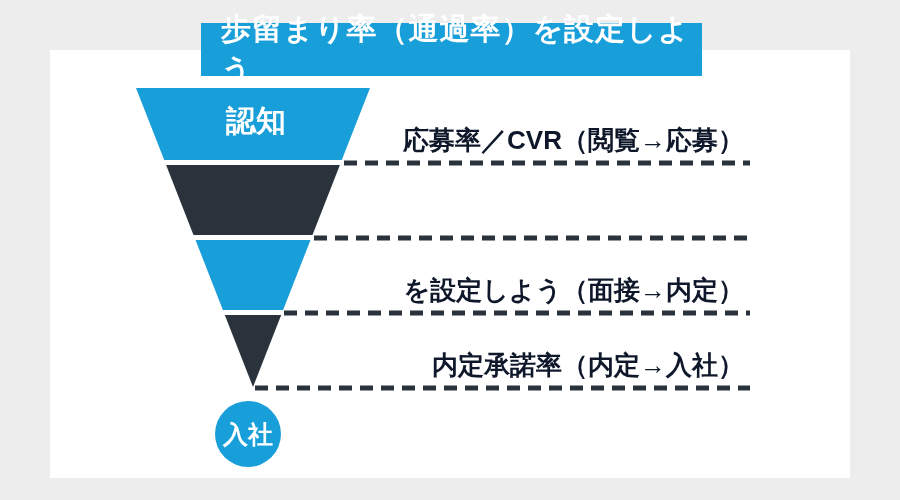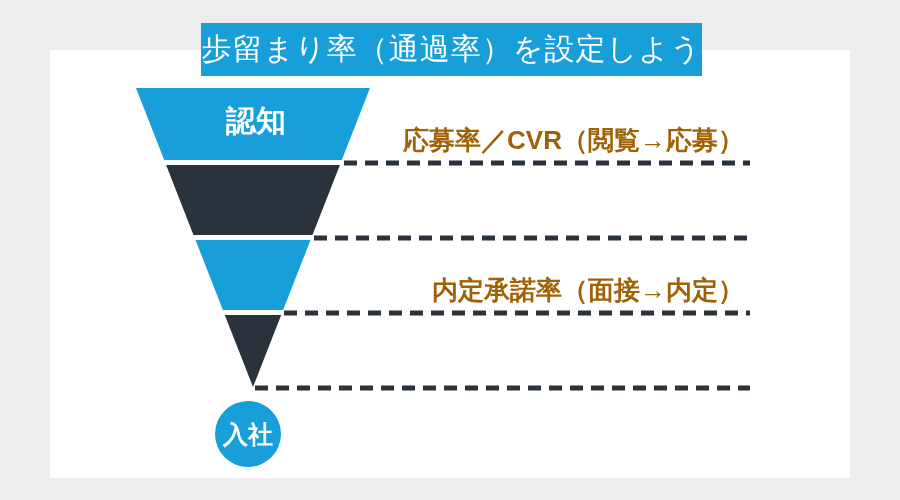--- a/index.html
+++ b/index.html
@@ -19,41 +19,42 @@
     width: 800px; height: 428px;
     background: #ffffff;
   }
   .title-banner {
     position: absolute;
     left: 201px; top: 23px;
     width: 501px; height: 53px;
     background: #189ed9;
     color: #ffffff;
     font-size: 30px;
-    font-weight: normal;
+    font-weight: bold;
     display: flex;
     align-items: center;
     justify-content: center;
     letter-spacing: 1px;
     z-index: 3;
+    padding-left: 20px;
   }
   .diagram-svg {
     position: absolute;
     left: 0; top: 0;
     width: 900px; height: 500px;
     z-index: 2;
   }
   .stage-label {
     position: absolute;
     right: 152px;
     height: 32px;
     line-height: 32px;
     font-size: 26px;
     font-weight: bold;
-    color: #a16207;
+    color: #0f172a;
     white-space: nowrap;
     text-align: right;
     padding-right: 4px;
     z-index: 2;
   }
   .stage-label.row-0 { top: 124px; }
   .stage-label.row-1 { top: 199px; }
   .stage-label.row-2 { top: 274px; }
   .stage-label.row-3 { top: 349px; }
   .funnel-seg-text {
@@ -89,15 +90,16 @@
     <line x1="284" y1="313" x2="750" y2="313" stroke-width="5" stroke-dasharray="13 8" stroke="#2a333c"></line>
     <line x1="255" y1="388" x2="750" y2="388" stroke-width="5" stroke-dasharray="13 8" stroke="#2a333c"></line>
 
     <text class="funnel-seg-text" x="256" y="131" text-anchor="middle" fill="#ffffff">認知</text>
 
     <circle cx="248" cy="434" r="33" fill="#189ed9"></circle>
     <text class="circle-text" x="248" y="443" text-anchor="middle" fill="#ffffff">入社</text>
   </svg>
 
   <div class="stage-label row-0">応募率／CVR（閲覧→応募）</div>
-  <div class="stage-label row-2">内定承諾率（面接→内定）</div>
+  <div class="stage-label row-2">を設定しよう（面接→内定）</div>
+  <div class="stage-label row-3">内定承諾率（内定→入社）</div>
 
 </div>
 
 </body></html>

